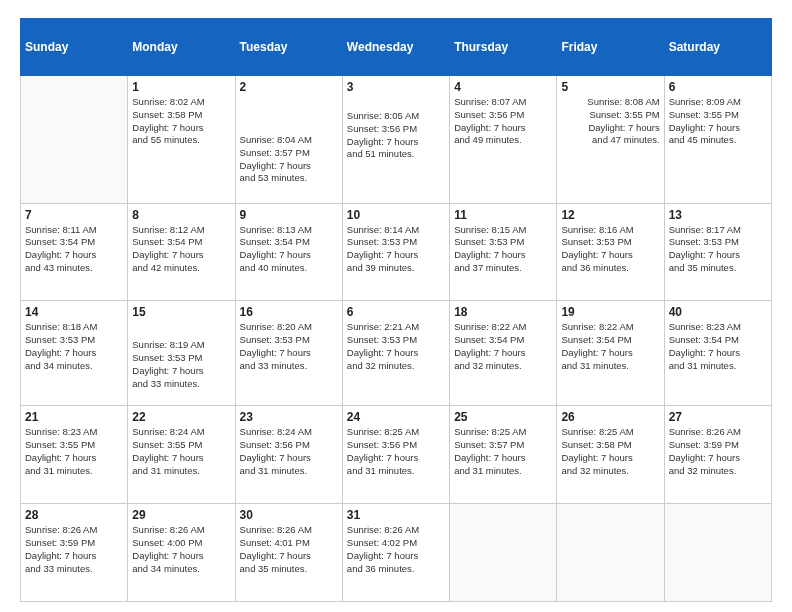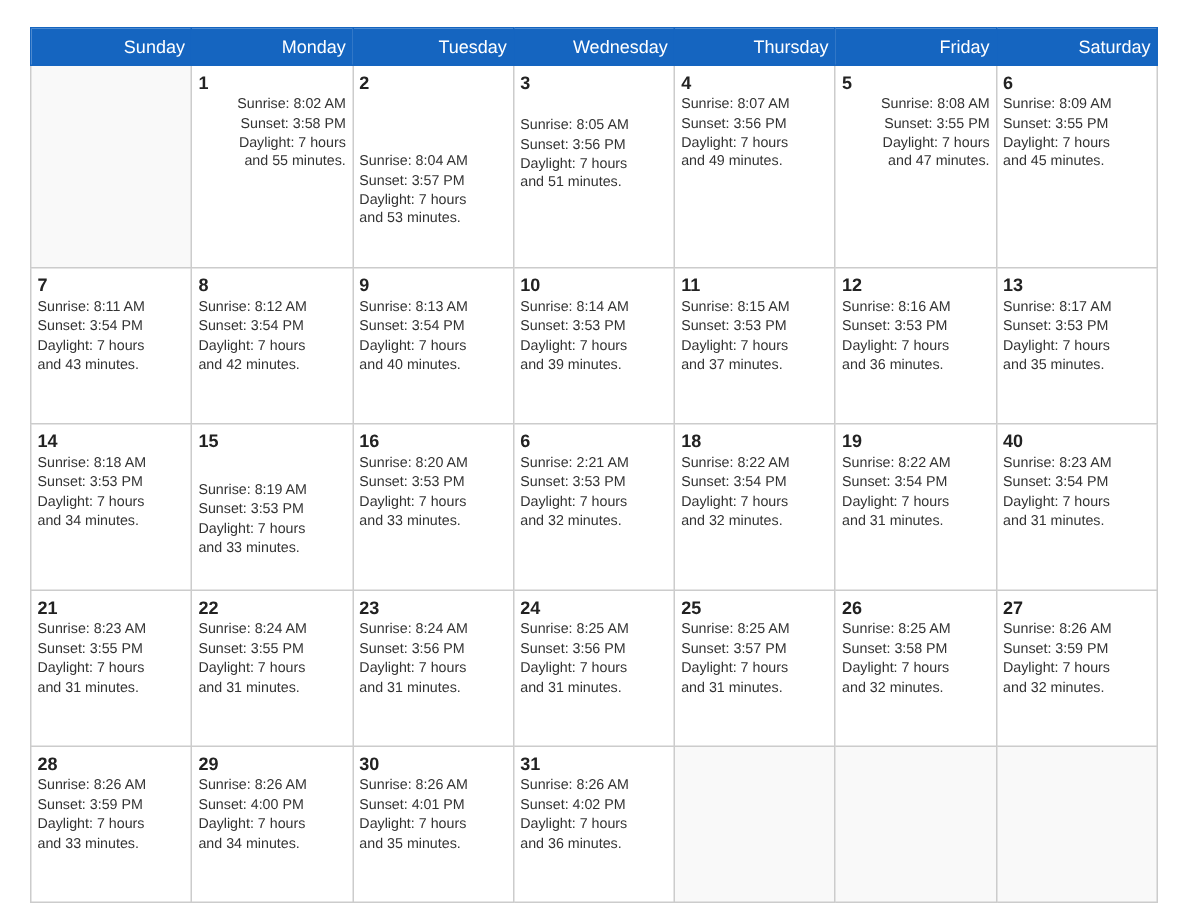--- a/index.html
+++ b/index.html
@@ -57,23 +57,23 @@
       flex: 1;
       border: 1px solid #ccc;
       border-collapse: collapse;
       width: 100%;
       table-layout: fixed;
     }
     .calendar th {
       background-color: #1565c0;
       color: #fff;
       font-size: 12px;
-      font-weight: normal;
-      padding: 5px 4px;
-      text-align: right;
+      font-weight: bold;
+      padding: 21px 4px;
+      text-align: left;
       border: 1px solid #1565c0;
     }
     .calendar td {
       border: 1px solid #ccc;
       vertical-align: top;
       padding: 4px 4px 2px 4px;
       font-size: 10px;
       color: #333;
       height: 86px;
     }
@@ -111,21 +111,21 @@
         <th>Thursday</th>
         <th>Friday</th>
         <th>Saturday</th>
       </tr>
     </thead>
     <tbody id="calendar-body">
     <tr>
           <td class="empty-cell"></td>
           <td>
             <span class="day-number">1</span>
-            <div class="day-info" style="white-space: pre-line; text-align: right;">Sunrise: 8:02 AM
+            <div class="day-info" style="white-space: pre-line;">Sunrise: 8:02 AM
 Sunset: 3:58 PM
 Daylight: 7 hours
 and 55 minutes.</div>
           </td>
           <td>
             <span class="day-number">2</span>
             <div class="day-info" style="white-space: pre-line; margin-top: 40px;">Sunrise: 8:04 AM
 Sunset: 3:57 PM
 Daylight: 7 hours
 and 53 minutes.</div>

